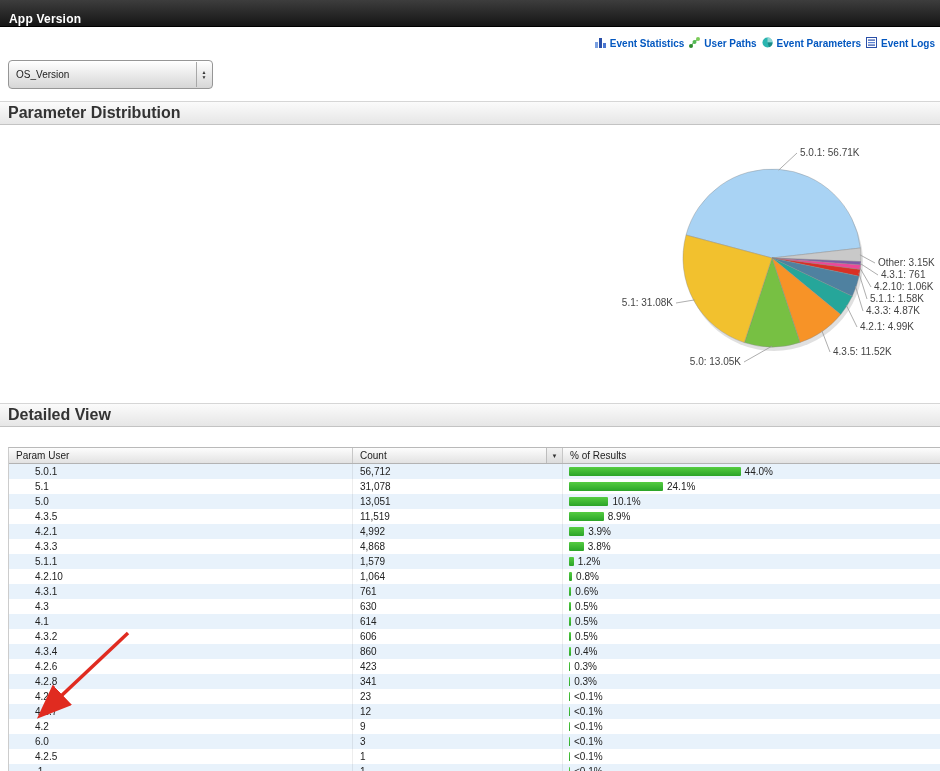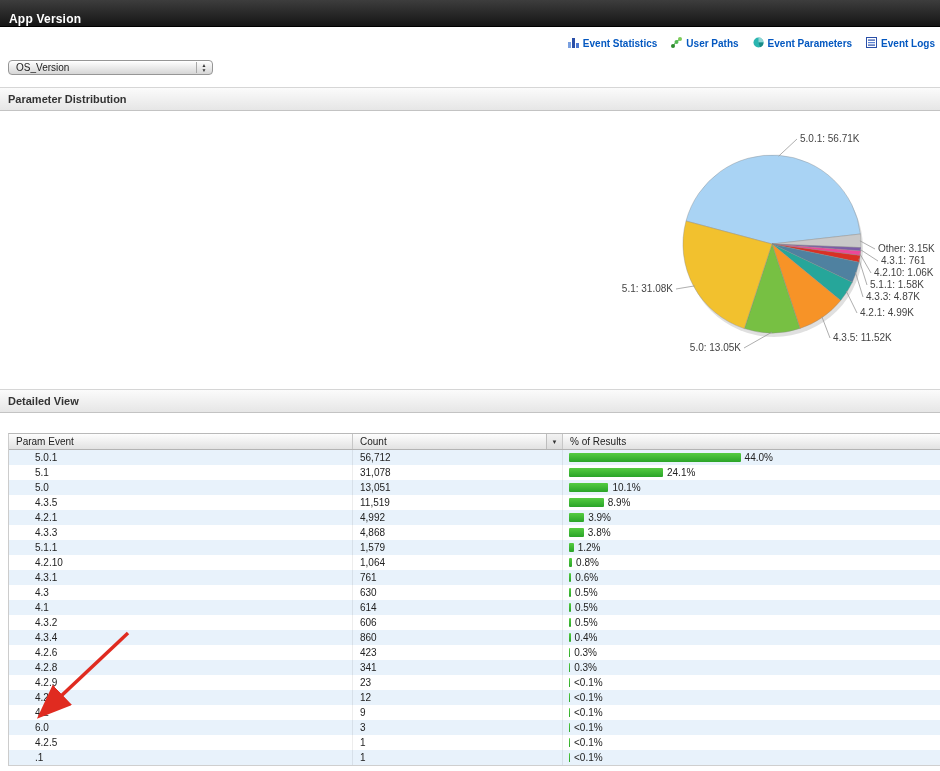--- a/index.html
+++ b/index.html
@@ -3,33 +3,33 @@
 <meta charset="utf-8">
 <style>
   * { box-sizing: border-box; }
   html,body { margin:0; padding:0; background:#fff; }
   body { font-family:"Liberation Sans", sans-serif; }
   .page { position:relative; width:940px; height:771px; overflow:hidden; background:#fff; }
 
   .topbar { height:27px; background:linear-gradient(#3d3d3d,#151515); display:flex; align-items:flex-end; padding-left:9px; border-bottom:1px solid #000; }
   .topbar .title { color:#fff; font-size:12px; font-weight:bold; letter-spacing:.2px; }
 
-  .navrow { display:flex; justify-content:flex-end; align-items:center; gap:14px; padding:10px 5px 2px 0; }
+  .navrow { display:flex; justify-content:flex-end; align-items:center; gap:5px; padding:10px 5px 2px 0; }
   .navlink { display:flex; align-items:center; gap:4px; font-size:10px; font-weight:bold; color:#0458c0; cursor:pointer; text-decoration:none; }
 
   .filterrow { padding:8px 0 0 8px; }
-  .select { position:relative; width:205px; height:15px; border:1px solid #969696; border-radius:4px;
+  .select { position:relative; width:205px; height:29px; border:1px solid #969696; border-radius:4px;
             background:linear-gradient(#ffffff,#d6d6d6); display:flex; align-items:center; padding-left:7px;
             font-size:10px; color:#222; box-shadow:inset 0 1px 0 #fff; cursor:pointer; }
   .select .arrows { position:absolute; right:1px; top:1px; bottom:1px; width:15px; border-left:1px solid #a8a8a8;
             display:flex; flex-direction:column; align-items:center; justify-content:center; font-size:5px; line-height:5px; color:#333; }
 
   .section-bar { margin-top:12px; height:24px; background:linear-gradient(#fbfbfb,#e6e6e6);
                  border-top:1px solid #d6d6d6; border-bottom:1px solid #c3c3c3;
-                 display:flex; align-items:center; padding-left:8px; font-size:11px; font-weight:bold; color:#333; }
+                 display:flex; align-items:center; padding-left:8px; font-size:16px; font-weight:bold; color:#333; }
   .section-bar.detail { margin-top:16px; }
 
   .chart-panel { position:relative; height:262px; background:#fff; }
   .chart-panel svg { display:block; }
 
   .table { margin:20px 0 0 8px; border-left:1px solid #ccc; border-top:1px solid #b9b9b9; border-bottom:1px solid #cfcfcf; }
   .thead { display:flex; height:16px; background:linear-gradient(#fdfdfd,#e2e2e2); border-bottom:1px solid #b3b3b3; font-size:10px; color:#222; }
   .th { display:flex; align-items:center; padding-left:7px; border-right:1px solid #c7c7c7; height:100%; }
   .th.param { width:344px; }
   .th.count { width:210px; justify-content:space-between; padding-right:0; }
@@ -143,21 +143,21 @@
       </svg>
   </div>
 
   <div class="section-bar detail">
     <span>Detailed View</span>
   </div>
 
   <div class="table">
     <div class="thead">
       <div class="th param">
-        <span>Param Event</span>
+        <span>Param User</span>
       </div>
       <div class="th count">
         <span>Count</span>
         <span class="sortbox">
           <span>▼</span>
         </span>
       </div>
       <div class="th pct">
         <span>% of Results</span>
       </div>

